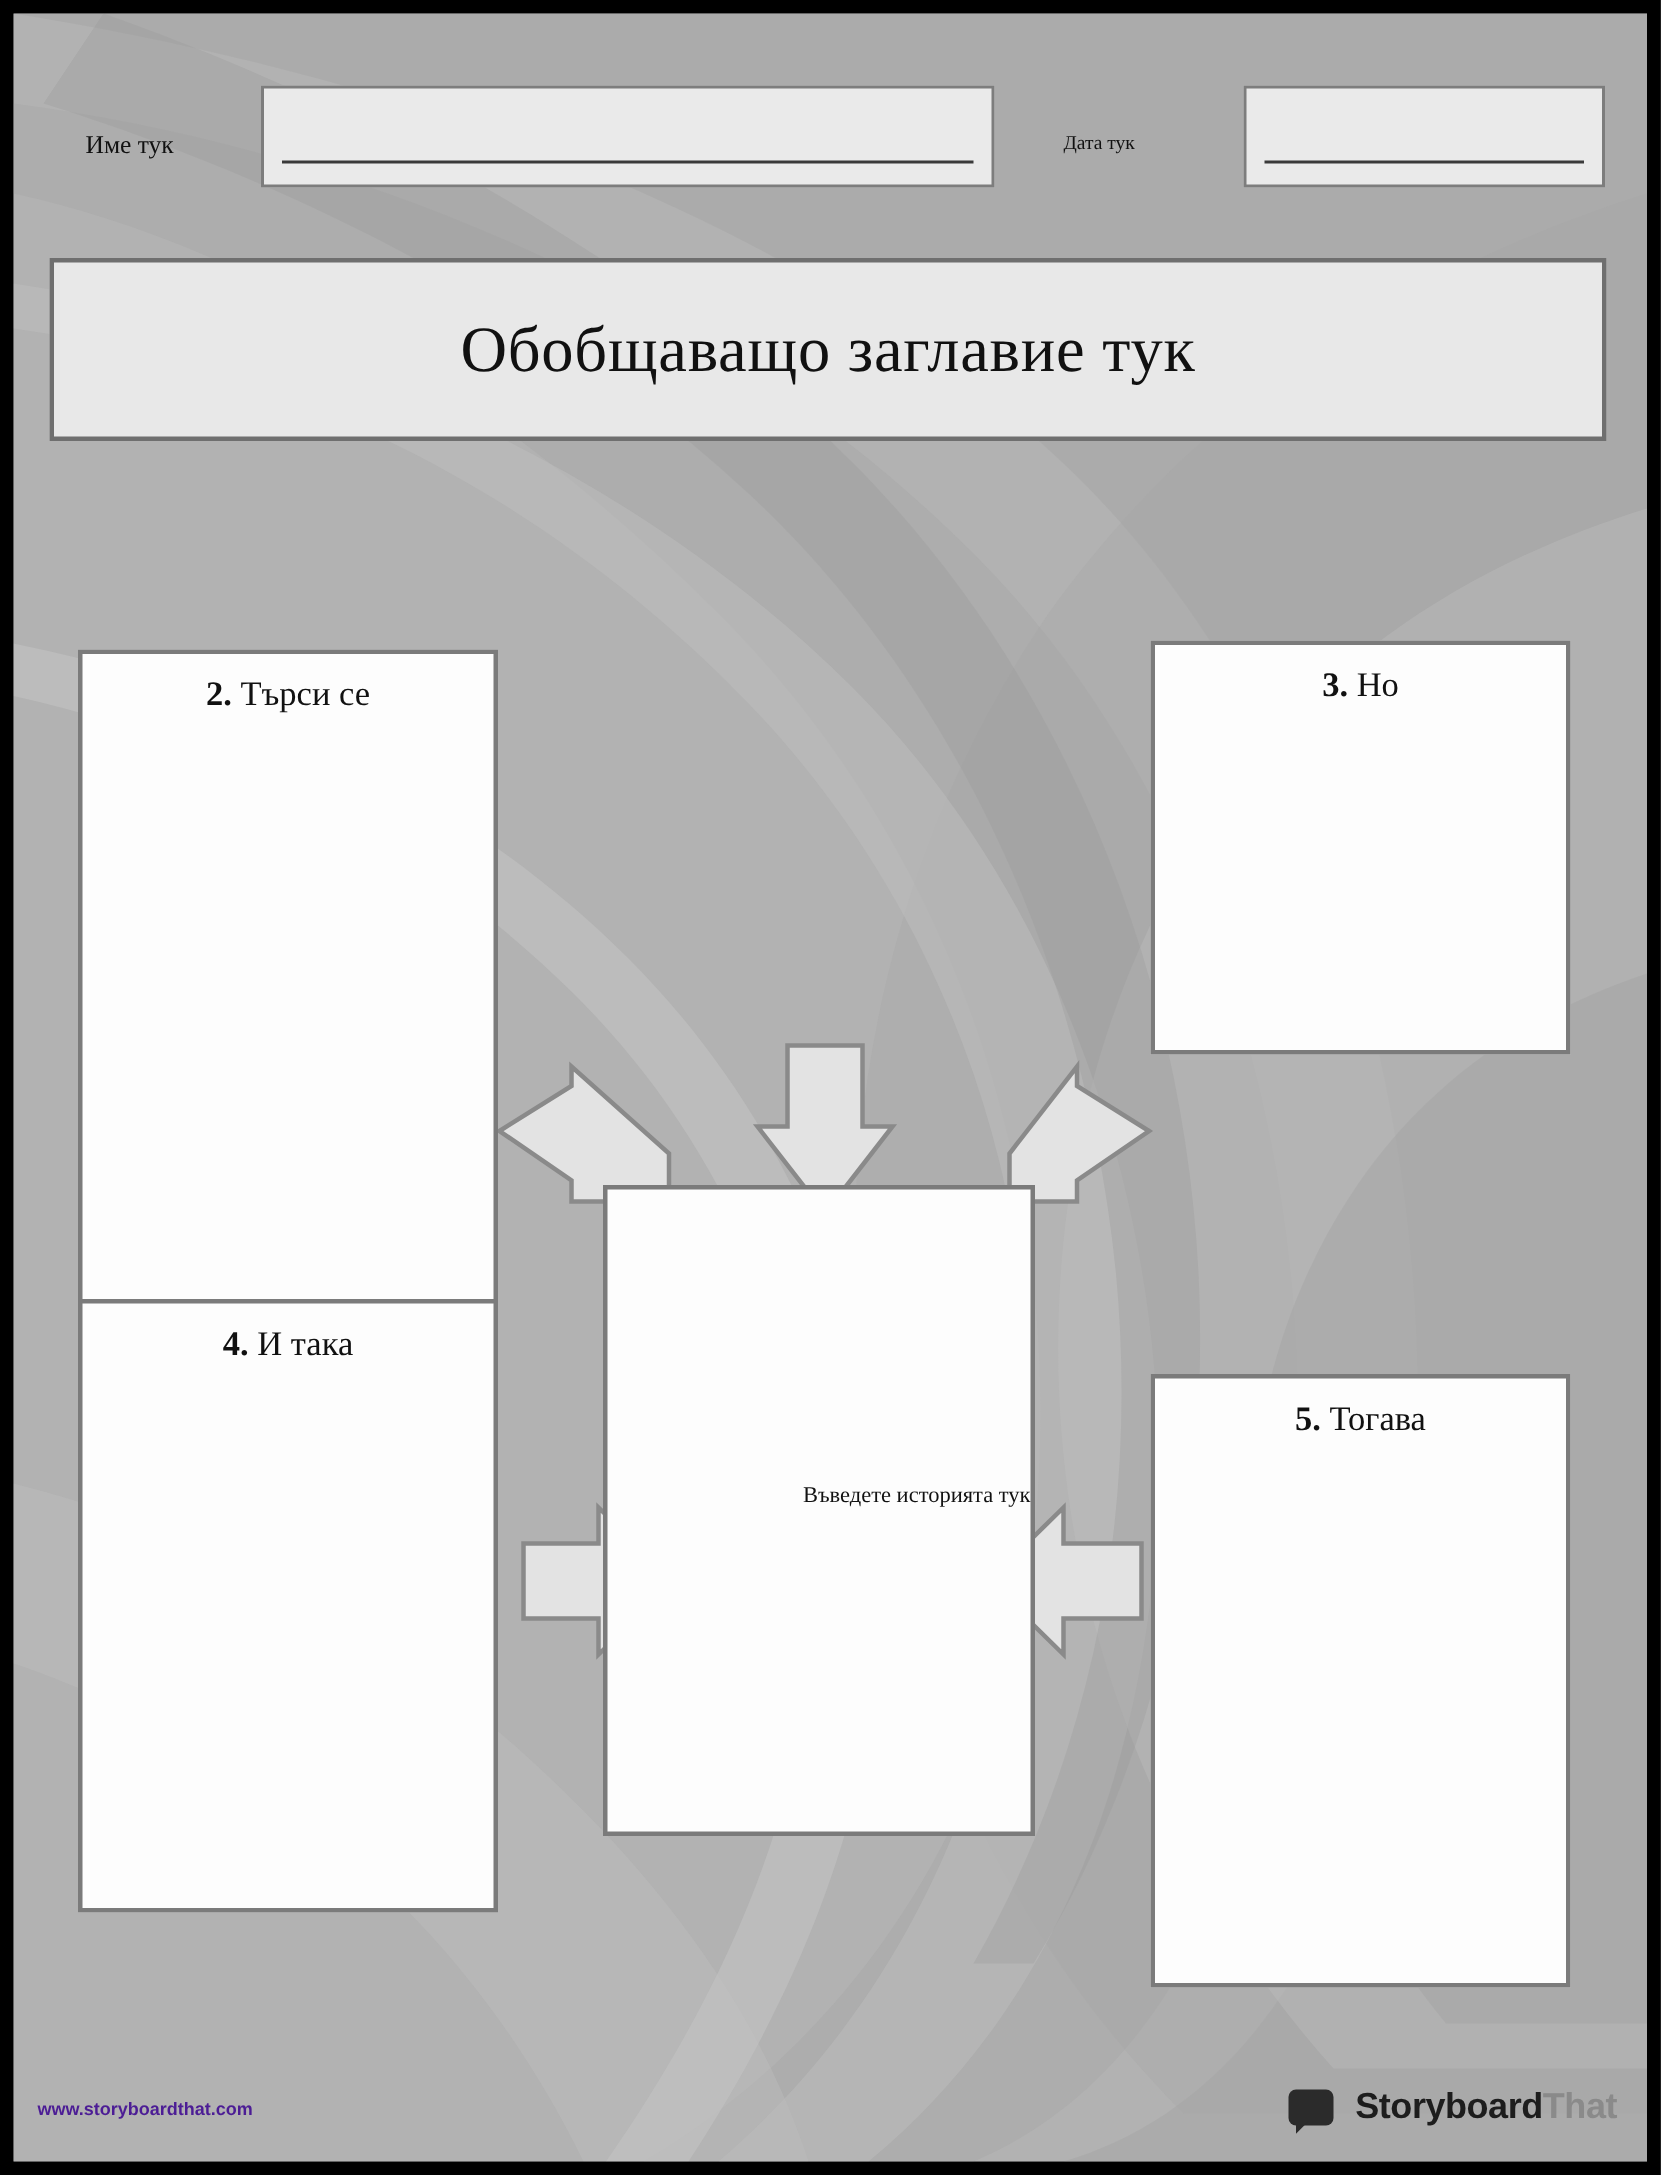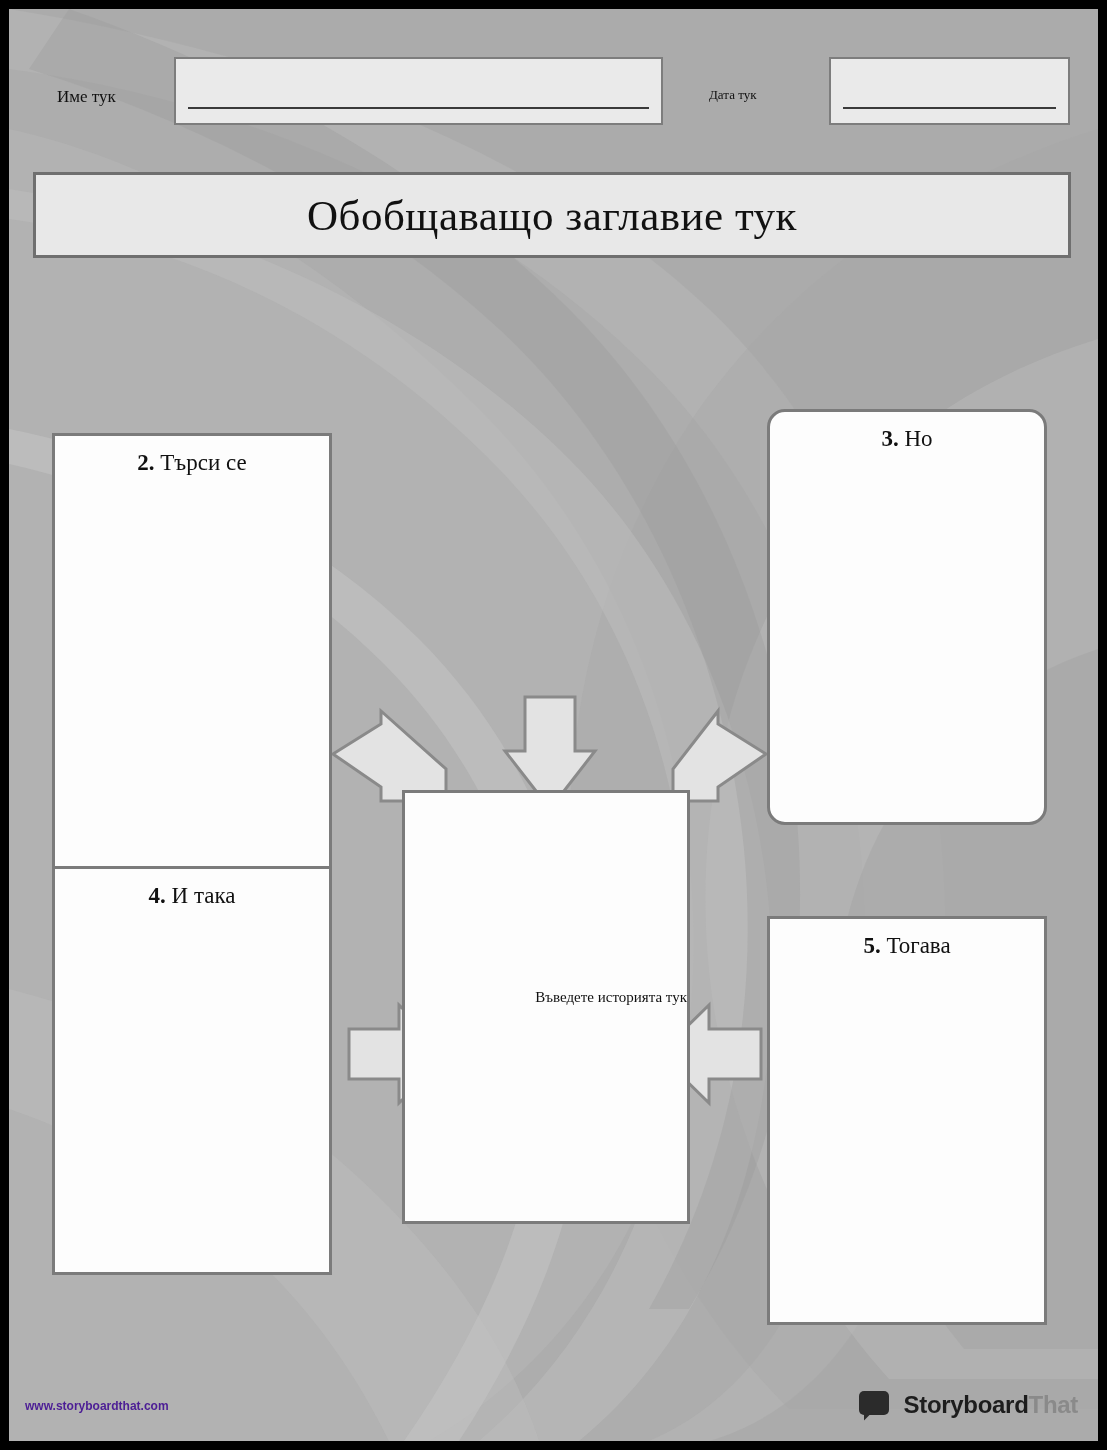--- a/index.html
+++ b/index.html
@@ -87,21 +87,21 @@
     right: 12px;
     bottom: 14px;
     border-bottom: 2px solid #3a3a3a;
   }
   
   .titlebar {
     position: absolute;
     left: 24px;
     top: 163px;
     width: 1038px;
-    height: 86px;
+    height: 122px;
     background: #e8e8e8;
     border: 3px solid #6f6f6f;
     box-sizing: border-box;
     display: flex;
     align-items: center;
     justify-content: center;
   }
   .titlebar span {
     font-size: 43px;
     color: #111;
@@ -122,21 +122,21 @@
     text-align: center;
     font-size: 23px;
     color: #111;
   }
   .panel .head b {
     font-weight: bold;
   }
   
   #p1 { left: 357px; top: 366px; width: 367px; height: 322px; }
   #p2 { left: 43px;  top: 424px; width: 280px; height: 459px; }
-  #p3 { left: 758px; top: 400px; width: 280px; height: 416px; border-radius: 18px; }
+  #p3 { left: 758px; top: 418px; width: 280px; height: 276px; }
   #p4 { left: 43px;  top: 857px; width: 280px; height: 409px; }
   #p5 { left: 758px; top: 907px; width: 280px; height: 409px; }
   #center {
     left: 393px;
     top: 781px;
     width: 288px;
     height: 434px;
   }
   #center .centertext {
     position: absolute;
@@ -161,21 +161,21 @@
     font-family: "Liberation Sans", sans-serif;
     font-size: 12px;
     font-weight: bold;
     color: #4c1d95;
   }
   .brand {
     position: absolute;
     right: 20px;
     bottom: 22px;
     display: flex;
-    align-items: flex-start;
+    align-items: center;
     gap: 15px;
   }
   .brand .chat {
     position: relative;
     width: 30px;
     height: 24px;
     background: #2b2b2b;
     border-radius: 5px;
   }
   .brand .chat::after {

